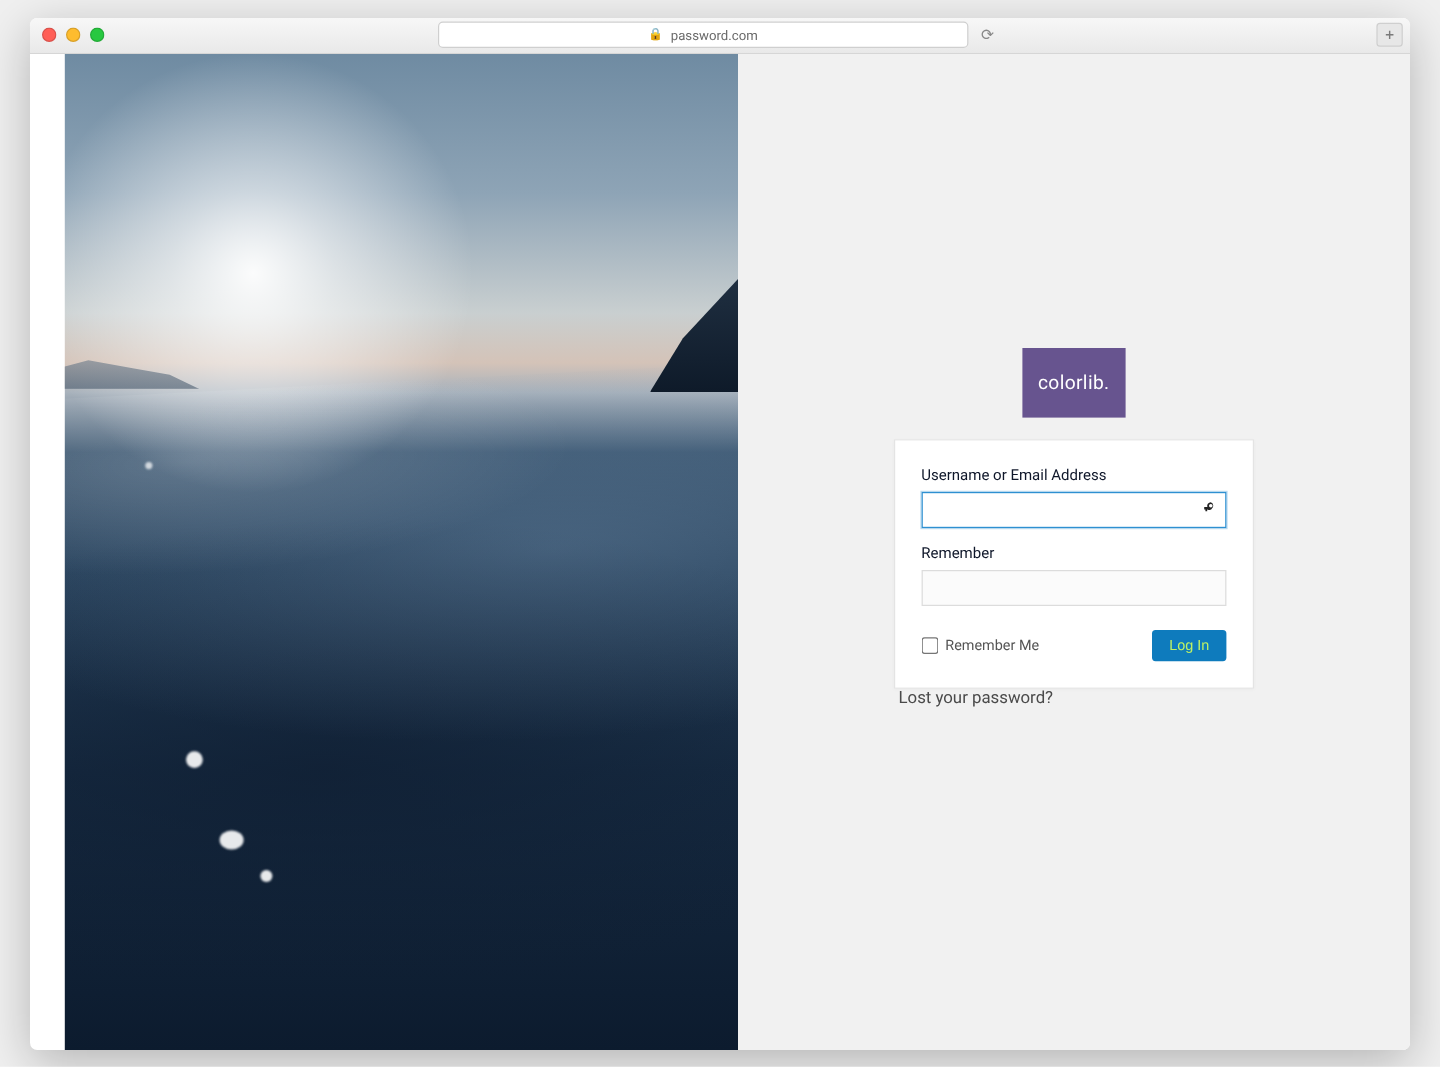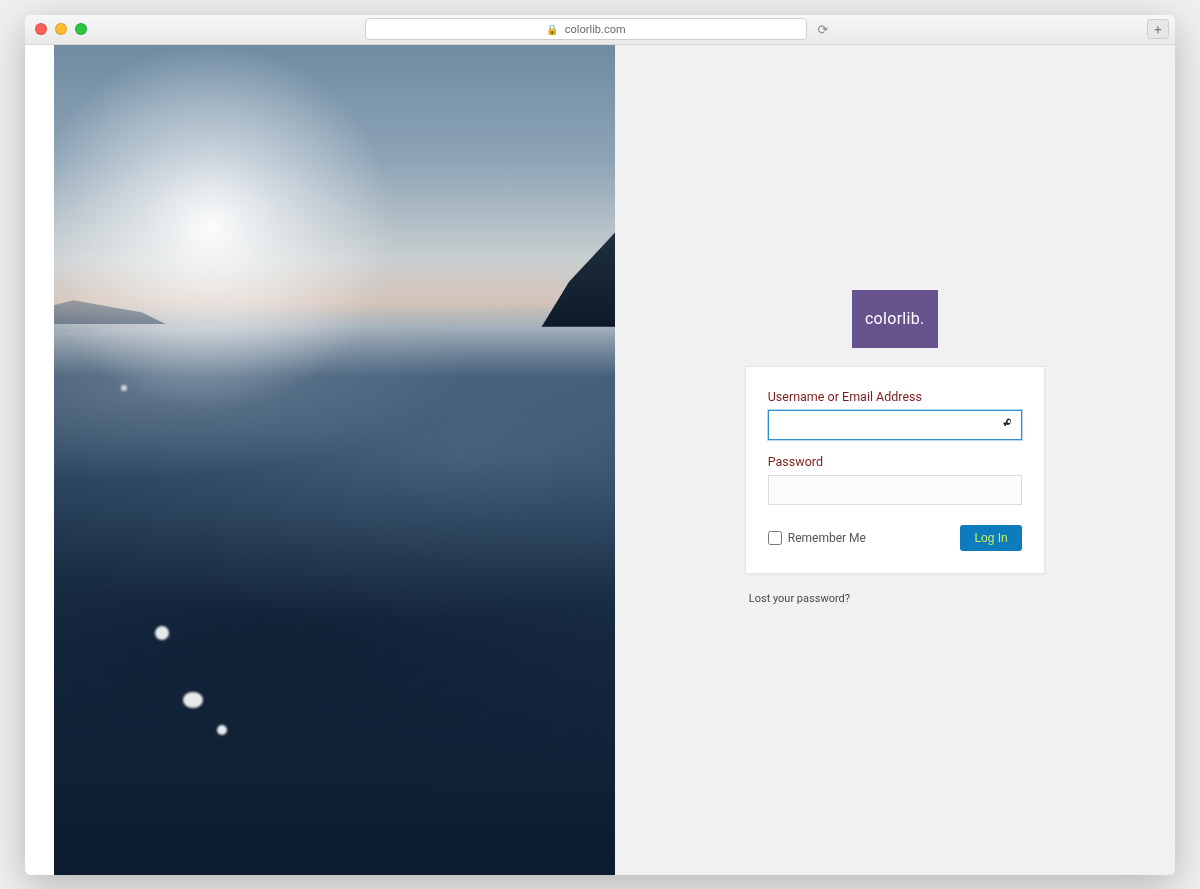--- a/index.html
+++ b/index.html
@@ -160,21 +160,21 @@
   .card {
     margin-top: 18px;
     width: 300px;
     background:#fff;
     border:1px solid #e4e4e4;
     padding: 22px 22px 22px 22px;
     box-shadow: 0 1px 3px rgba(0,0,0,0.04);
   }
   .field-label {
     font-size: 12.5px;
-    color:#7f1d1d;
+    color:#0f172a;
     margin-bottom:6px;
   }
   .field-wrap{position:relative;margin-bottom:14px;}
   .text-input {
     width:100%;
     height:30px;
     border:1px solid #dcdcdc;
     background:#fbfbfb;
     font-size:13px;
     padding:0 28px 0 6px;
@@ -204,44 +204,43 @@
     color:#bef264;
     border:none;
     border-radius:3px;
     padding:6px 14px;
     font-size:12px;
     cursor:pointer;
   }
 
   .links{
     width:300px;
-    margin-top:18px;
     padding: 0 4px;
-    font-size:11px;
+    font-size:14px;
     color:#4a4a4a;
   }
   .links a{color:#4a4a4a;text-decoration:none;display:block;margin-bottom:18px;}
   .back-arrow{margin-right:4px;}
 </style>
 </head>
 <body>
 
 <div class="window">
 
   <div class="titlebar">
     <div class="traffic">
       <div class="dot red"></div>
       <div class="dot yellow"></div>
       <div class="dot green"></div>
     </div>
 
     <div class="addr-wrap">
       <div class="addr">
         <span class="lock">🔒</span>
-        <span>colorlib.com</span>
+        <span>password.com</span>
       </div>
       <div class="reload">⟳</div>
     </div>
 
     <div class="newtab">+</div>
   </div>
 
   <div class="content">
 
     <div class="left-image">
@@ -263,21 +262,21 @@
         <div class="field-label">Username or Email Address</div>
         <div class="field-wrap">
           <input class="text-input focused" type="text" value="" style="">
           <span class="key-icon">
             <svg width="12" height="12" viewBox="0 0 24 24" fill="#222">
                 <path d="M14 2a6 6 0 0 0-5.65 8H3v4h2v3h3v-3h.35A6 6 0 1 0 14 2zm0 9a3 3 0 1 1 0-6 3 3 0 0 1 0 6z"></path>
               </svg>
           </span>
         </div>
 
-        <div class="field-label">Password</div>
+        <div class="field-label">Remember</div>
         <div class="field-wrap">
           <input class="text-input" type="password" value="" style="">
         </div>
 
         <div class="row">
           <label class="remember">
             <input type="checkbox" style="">
             <span>Remember Me</span>
           </label>
           <button class="login-btn">Log In</button>

